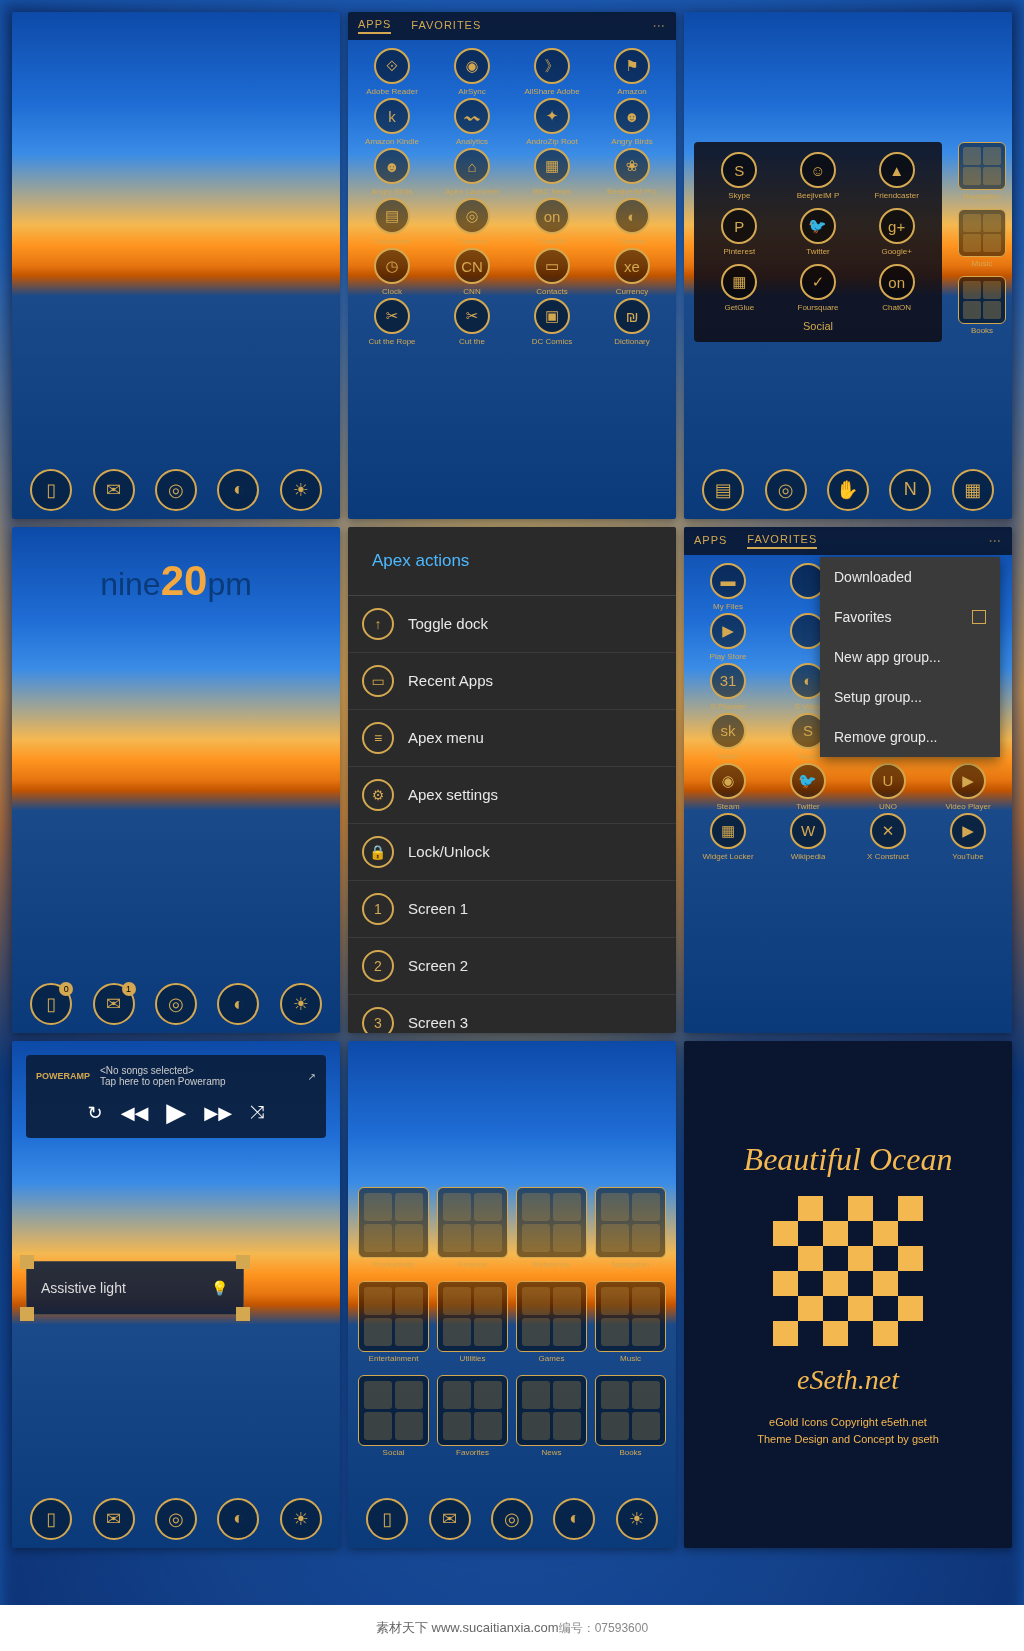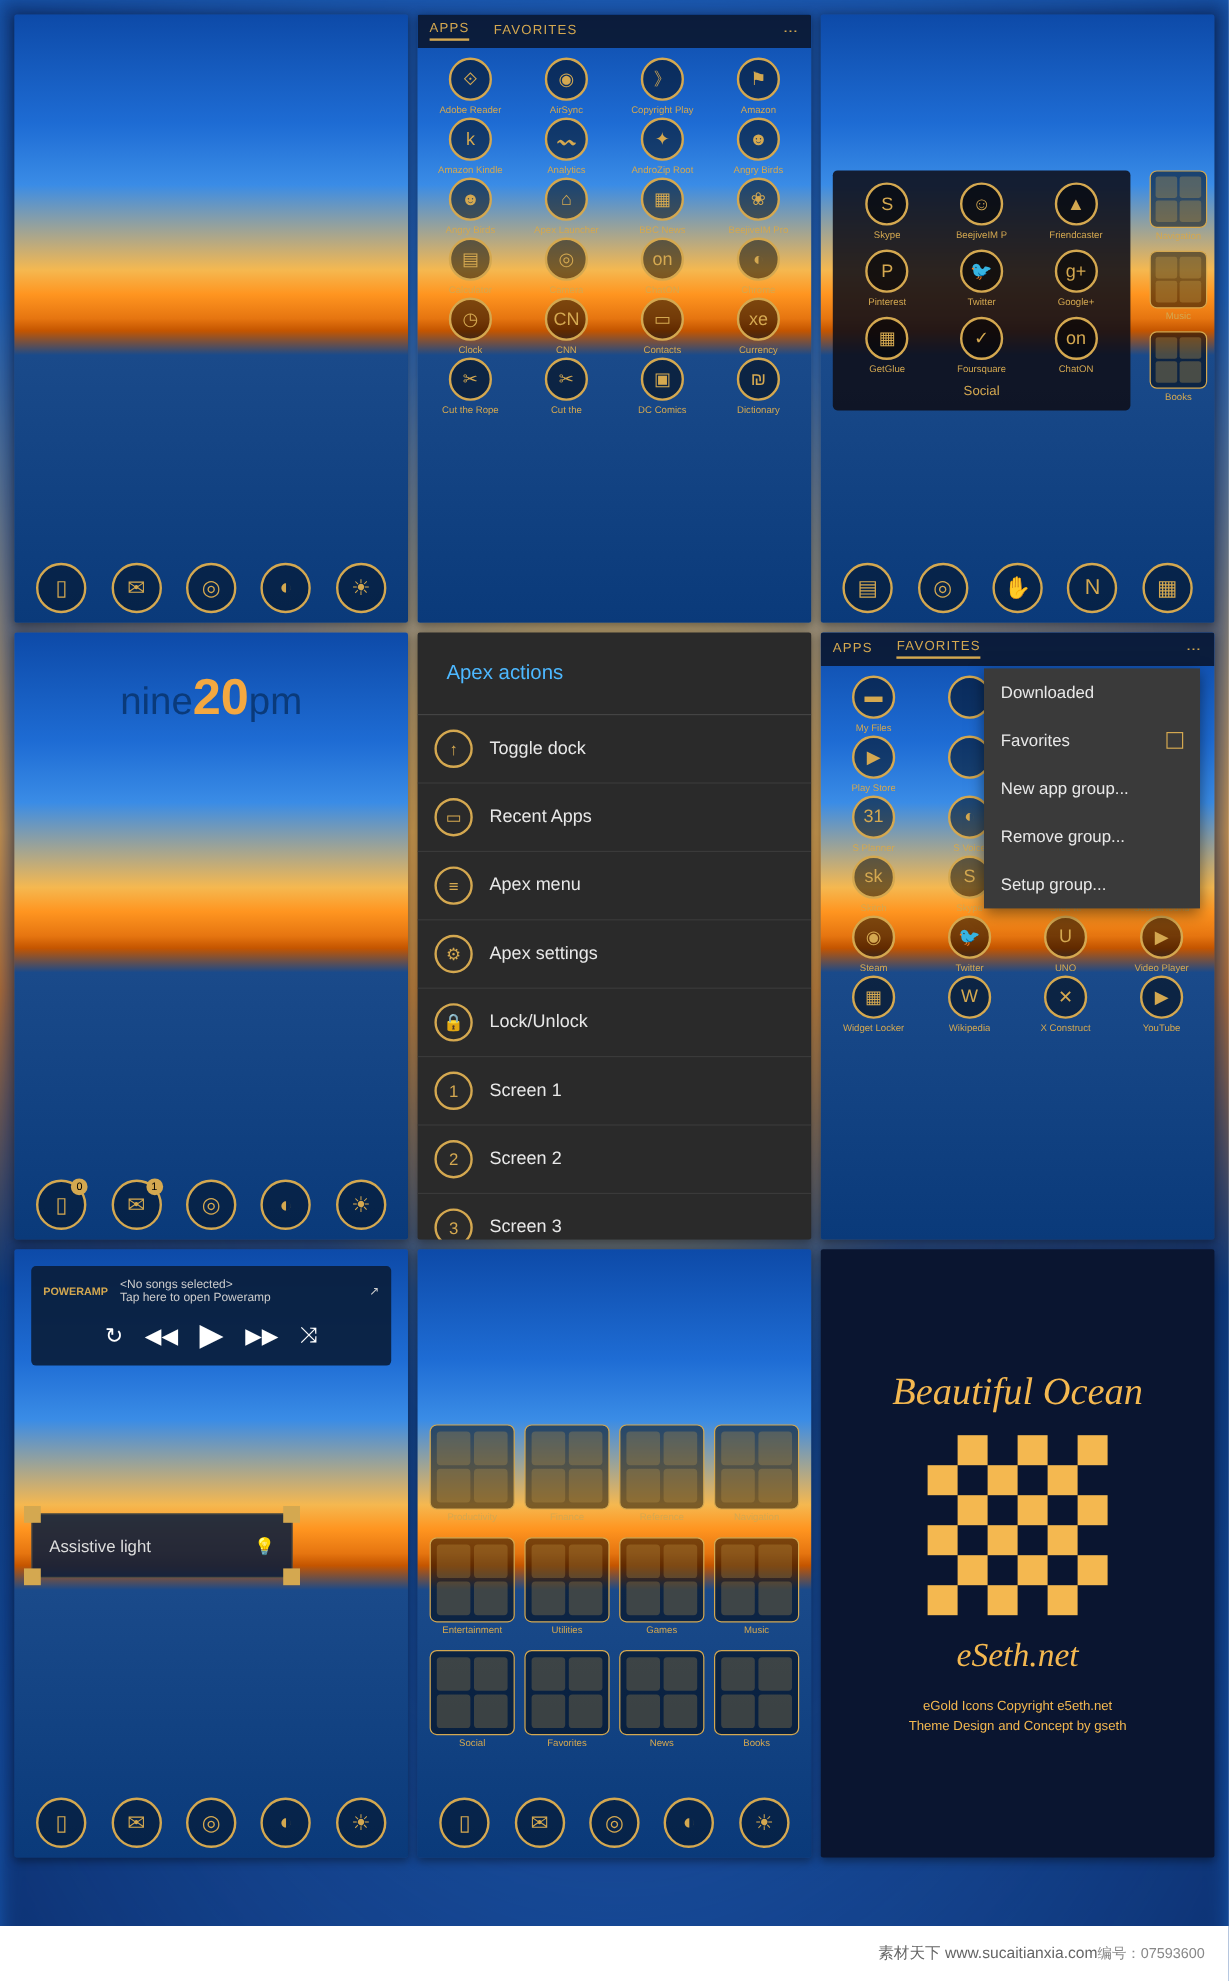--- a/index.html
+++ b/index.html
@@ -43,21 +43,21 @@
 .folder-screen .folder-row{display:grid;grid-template-columns:repeat(4,1fr);gap:8px;padding:6px 10px}
 .big-folder{background:rgba(0,0,0,0.5);border:1px solid #d4a850;border-radius:6px;aspect-ratio:1;display:grid;grid-template-columns:1fr 1fr;grid-template-rows:1fr 1fr;gap:3px;padding:5px}
 .big-folder span{background:rgba(212,168,80,0.25);border-radius:3px}
 .promo{background:#0a1530;display:flex;flex-direction:column;align-items:center;justify-content:center;gap:18px;padding:20px}
 .promo-title{font-family:'Brush Script MT',cursive;font-size:32px;color:#f4b850;font-style:italic}
 .checker{display:grid;grid-template-columns:repeat(6,1fr);width:150px;height:150px}
 .checker div{aspect-ratio:1}
 .checker .f{background:#f4b850}
 .promo-url{font-family:Liberation Serif, serif;font-size:28px;color:#f4b850;font-style:italic}
 .promo-credit{color:#f4b850;font-size:11px;text-align:center;line-height:1.6}
-.footer{position:absolute;bottom:0;left:0;right:0;background:#fff;padding:14px 20px;display:flex;justify-content:flex-end;align-items:center;color:#666;font-size:13px}
+.footer{position:absolute;bottom:0;left:0;right:0;background:#fff;padding:14px 20px;display:flex;justify-content:center;align-items:center;color:#666;font-size:13px}
 .footer-right{color:#888;font-size:12px}
 </style>
 </head>
 <body>
 
 <div class="blur-bg"></div>
 <div class="grid">
 
 <div class="screen">
 <div class="dock">
@@ -79,21 +79,21 @@
         <div class="app">
           <div class="app-icon">⟐</div>
           <div class="app-label">Adobe Reader</div>
         </div>
         <div class="app">
           <div class="app-icon">◉</div>
           <div class="app-label">AirSync</div>
         </div>
         <div class="app">
           <div class="app-icon">》</div>
-          <div class="app-label">Copyright Play</div>
+          <div class="app-label">AllShare Adobe</div>
         </div>
         <div class="app">
           <div class="app-icon">⚑</div>
           <div class="app-label">Amazon</div>
         </div>
         <div class="app">
           <div class="app-icon">k</div>
           <div class="app-label">Amazon Kindle</div>
         </div>
         <div class="app">
@@ -414,24 +414,24 @@
           <span>Downloaded</span>
         </div>
         <div class="context-item">
           <span>Favorites</span>
           <span class="check"></span>
         </div>
         <div class="context-item">
           <span>New app group...</span>
         </div>
         <div class="context-item">
+          <span>Setup group...</span>
+        </div>
+        <div class="context-item">
           <span>Remove group...</span>
-        </div>
-        <div class="context-item">
-          <span>Setup group...</span>
         </div>
       </div>
 </div>
 
 <div class="screen">
 <div class="player">
 <div class="player-top">
           <span class="player-logo">POWERAMP</span>
           <div>
             <div>&lt;No songs selected&gt;</div>

